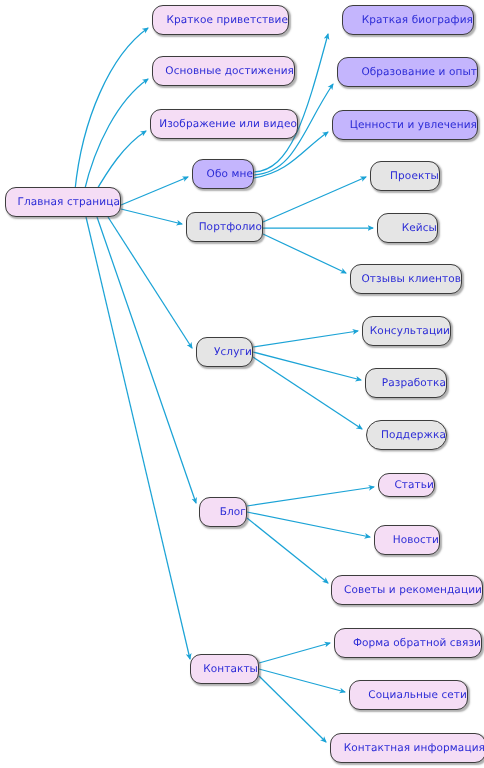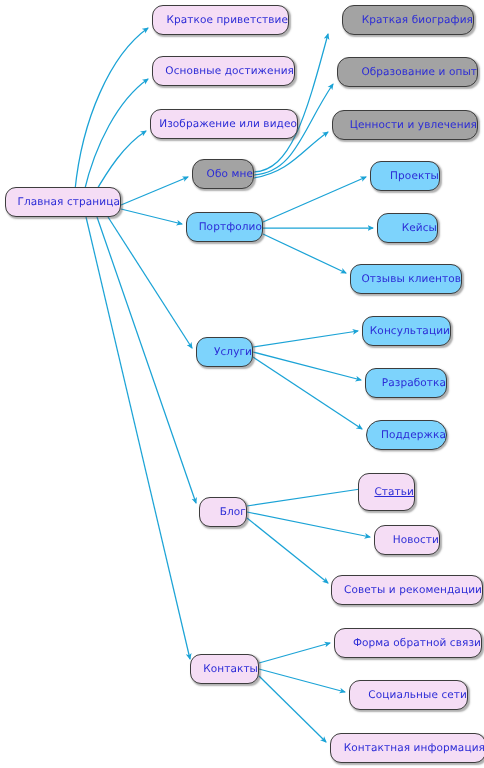--- a/index.html
+++ b/index.html
@@ -35,22 +35,22 @@
     border-radius: 11px;
     color: #2b2bd6;
     font-size: 10.5px;
     line-height: 1;
     white-space: nowrap;
     letter-spacing: 0.1px;
     box-shadow: 1.5px 1.5px 1.6px rgba(80,80,80,0.45);
     text-rendering: geometricPrecision;
   }
   .node.pink   { background: #f5ddf5; }
-  .node.green  { background: #7dd3fc; }
-  .node.cyan   { background: #a3a3a3; border-radius: 12px; }
+  .node.green  { background: #e5e5e5; }
+  .node.cyan   { background: #c4b5fd; }
 </style>
 </head>
 <body>
 
 <div id="canvas">
   <svg id="edge-layer" viewBox="0 0 484 768" xmlns="http://www.w3.org/2000/svg">
     <defs>
       <marker id="arrow" viewBox="0 0 10 10" refX="8.4" refY="5" markerWidth="5.2" markerHeight="5.2" orient="auto-start-reverse">
         <path d="M 0 0.6 L 10 5 L 0 9.4 L 2.6 5 Z" fill="#1ba3d6"></path>
       </marker>
@@ -99,21 +99,21 @@
       </div>
       <div class="node cyan" style="left: 342px; top: 5px; width: 132px; height: 30px;">
         <span>Краткая биография</span>
       </div>
       <div class="node cyan" style="left: 337px; top: 57px; width: 141px; height: 30px;">
         <span>Образование и опыт</span>
       </div>
       <div class="node cyan" style="left: 332px; top: 110px; width: 146px; height: 30px;">
         <span>Ценности и увлечения</span>
       </div>
-      <div class="node green" style="left: 186px; top: 212px; width: 77px; height: 30px;">
+      <div class="node green" style="left: 186px; top: 212px; width: 77px; height: 30px; border-radius: 9px;">
         <span>Портфолио</span>
       </div>
       <div class="node green" style="left: 370px; top: 161px; width: 70px; height: 30px;">
         <span>Проекты</span>
       </div>
       <div class="node green" style="left: 377px; top: 213px; width: 61px; height: 30px; padding-left: 8px;">
         <span>Кейсы</span>
       </div>
       <div class="node green" style="left: 350px; top: 264px; width: 112px; height: 30px;">
         <span>Отзывы клиентов</span>
@@ -126,21 +126,21 @@
       </div>
       <div class="node green" style="left: 365px; top: 368px; width: 82px; height: 30px;">
         <span>Разработка</span>
       </div>
       <div class="node green" style="left: 366px; top: 420px; width: 81px; height: 30px; border-radius: 15px;">
         <span>Поддержка</span>
       </div>
       <div class="node pink" style="left: 199px; top: 497px; width: 48px; height: 30px;">
         <span>Блог</span>
       </div>
-      <div class="node pink" style="left: 358px; top: 473px; width: 57px; height: 38px; text-decoration: underline;">
+      <div class="node pink" style="left: 378px; top: 473px; width: 57px; height: 24px;">
         <span>Статьи</span>
       </div>
       <div class="node pink" style="left: 374px; top: 525px; width: 66px; height: 30px;">
         <span>Новости</span>
       </div>
       <div class="node pink" style="left: 331px; top: 575px; width: 152px; height: 30px;">
         <span>Советы и рекомендации</span>
       </div>
       <div class="node pink" style="left: 190px; top: 654px; width: 69px; height: 30px;">
         <span>Контакты</span>

